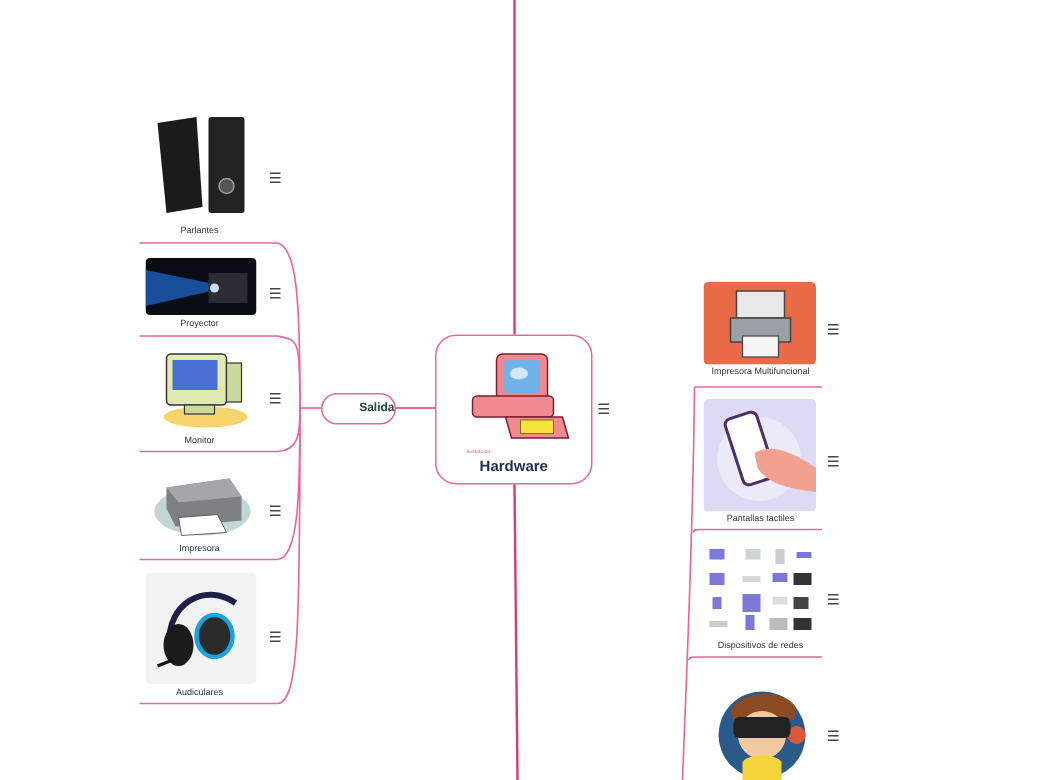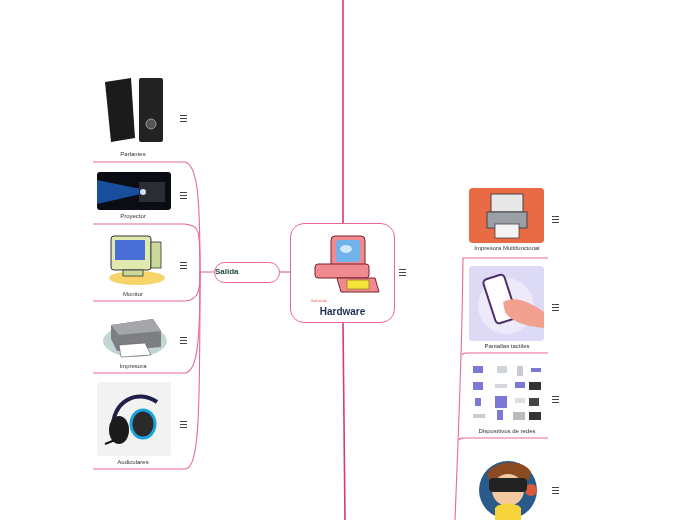--- a/index.html
+++ b/index.html
@@ -2,21 +2,21 @@
 <html><head>
 <meta charset="utf-8">
 <style>
   html, body { margin:0; padding:0; background:#ffffff; }
   body { width:696px; height:520px; position:relative; overflow:hidden; font-family:"Liberation Sans", sans-serif; }
   #links { position:absolute; left:0; top:0; width:696px; height:520px; }
   .node { position:absolute; box-sizing:border-box; }
   .central { left:290px; top:223px; width:105px; height:100px; border:1.5px solid #e8679b; border-radius:14px; background:#fff; }
   .central .title { position:absolute; left:0; right:0; bottom:5px; text-align:center; font-weight:bold; font-size:10px; color:#1f2d4d; }
   .central .tiny { position:absolute; left:20px; top:75px; font-size:3px; color:#e33; letter-spacing:0.2px; }
-  .pill { left:214px; top:262px; width:66px; height:21px; border:1.5px solid #e8679b; border-radius:11px; background:#fff; text-align:left; line-height:18px; font-size:8px; font-weight:bold; color:#1f4a3a; }
+  .pill { left:214px; top:262px; width:50px; height:21px; border:1.5px solid #e8679b; border-radius:11px; background:#fff; text-align:right; line-height:18px; font-size:8px; font-weight:bold; color:#1f4a3a; }
   .card { position:absolute; }
   .card .img { position:absolute; border-radius:3px; overflow:hidden; }
   .card .lbl { position:absolute; left:0; width:100%; text-align:center; font-size:6px; color:#333; }
   .menu { position:absolute; width:7px; height:7px; }
   .menu i { display:block; height:1.2px; background:#444; margin-bottom:1.6px; }
 </style>
 </head>
 <body>
 
 <svg id="links" viewBox="0 0 696 520">

